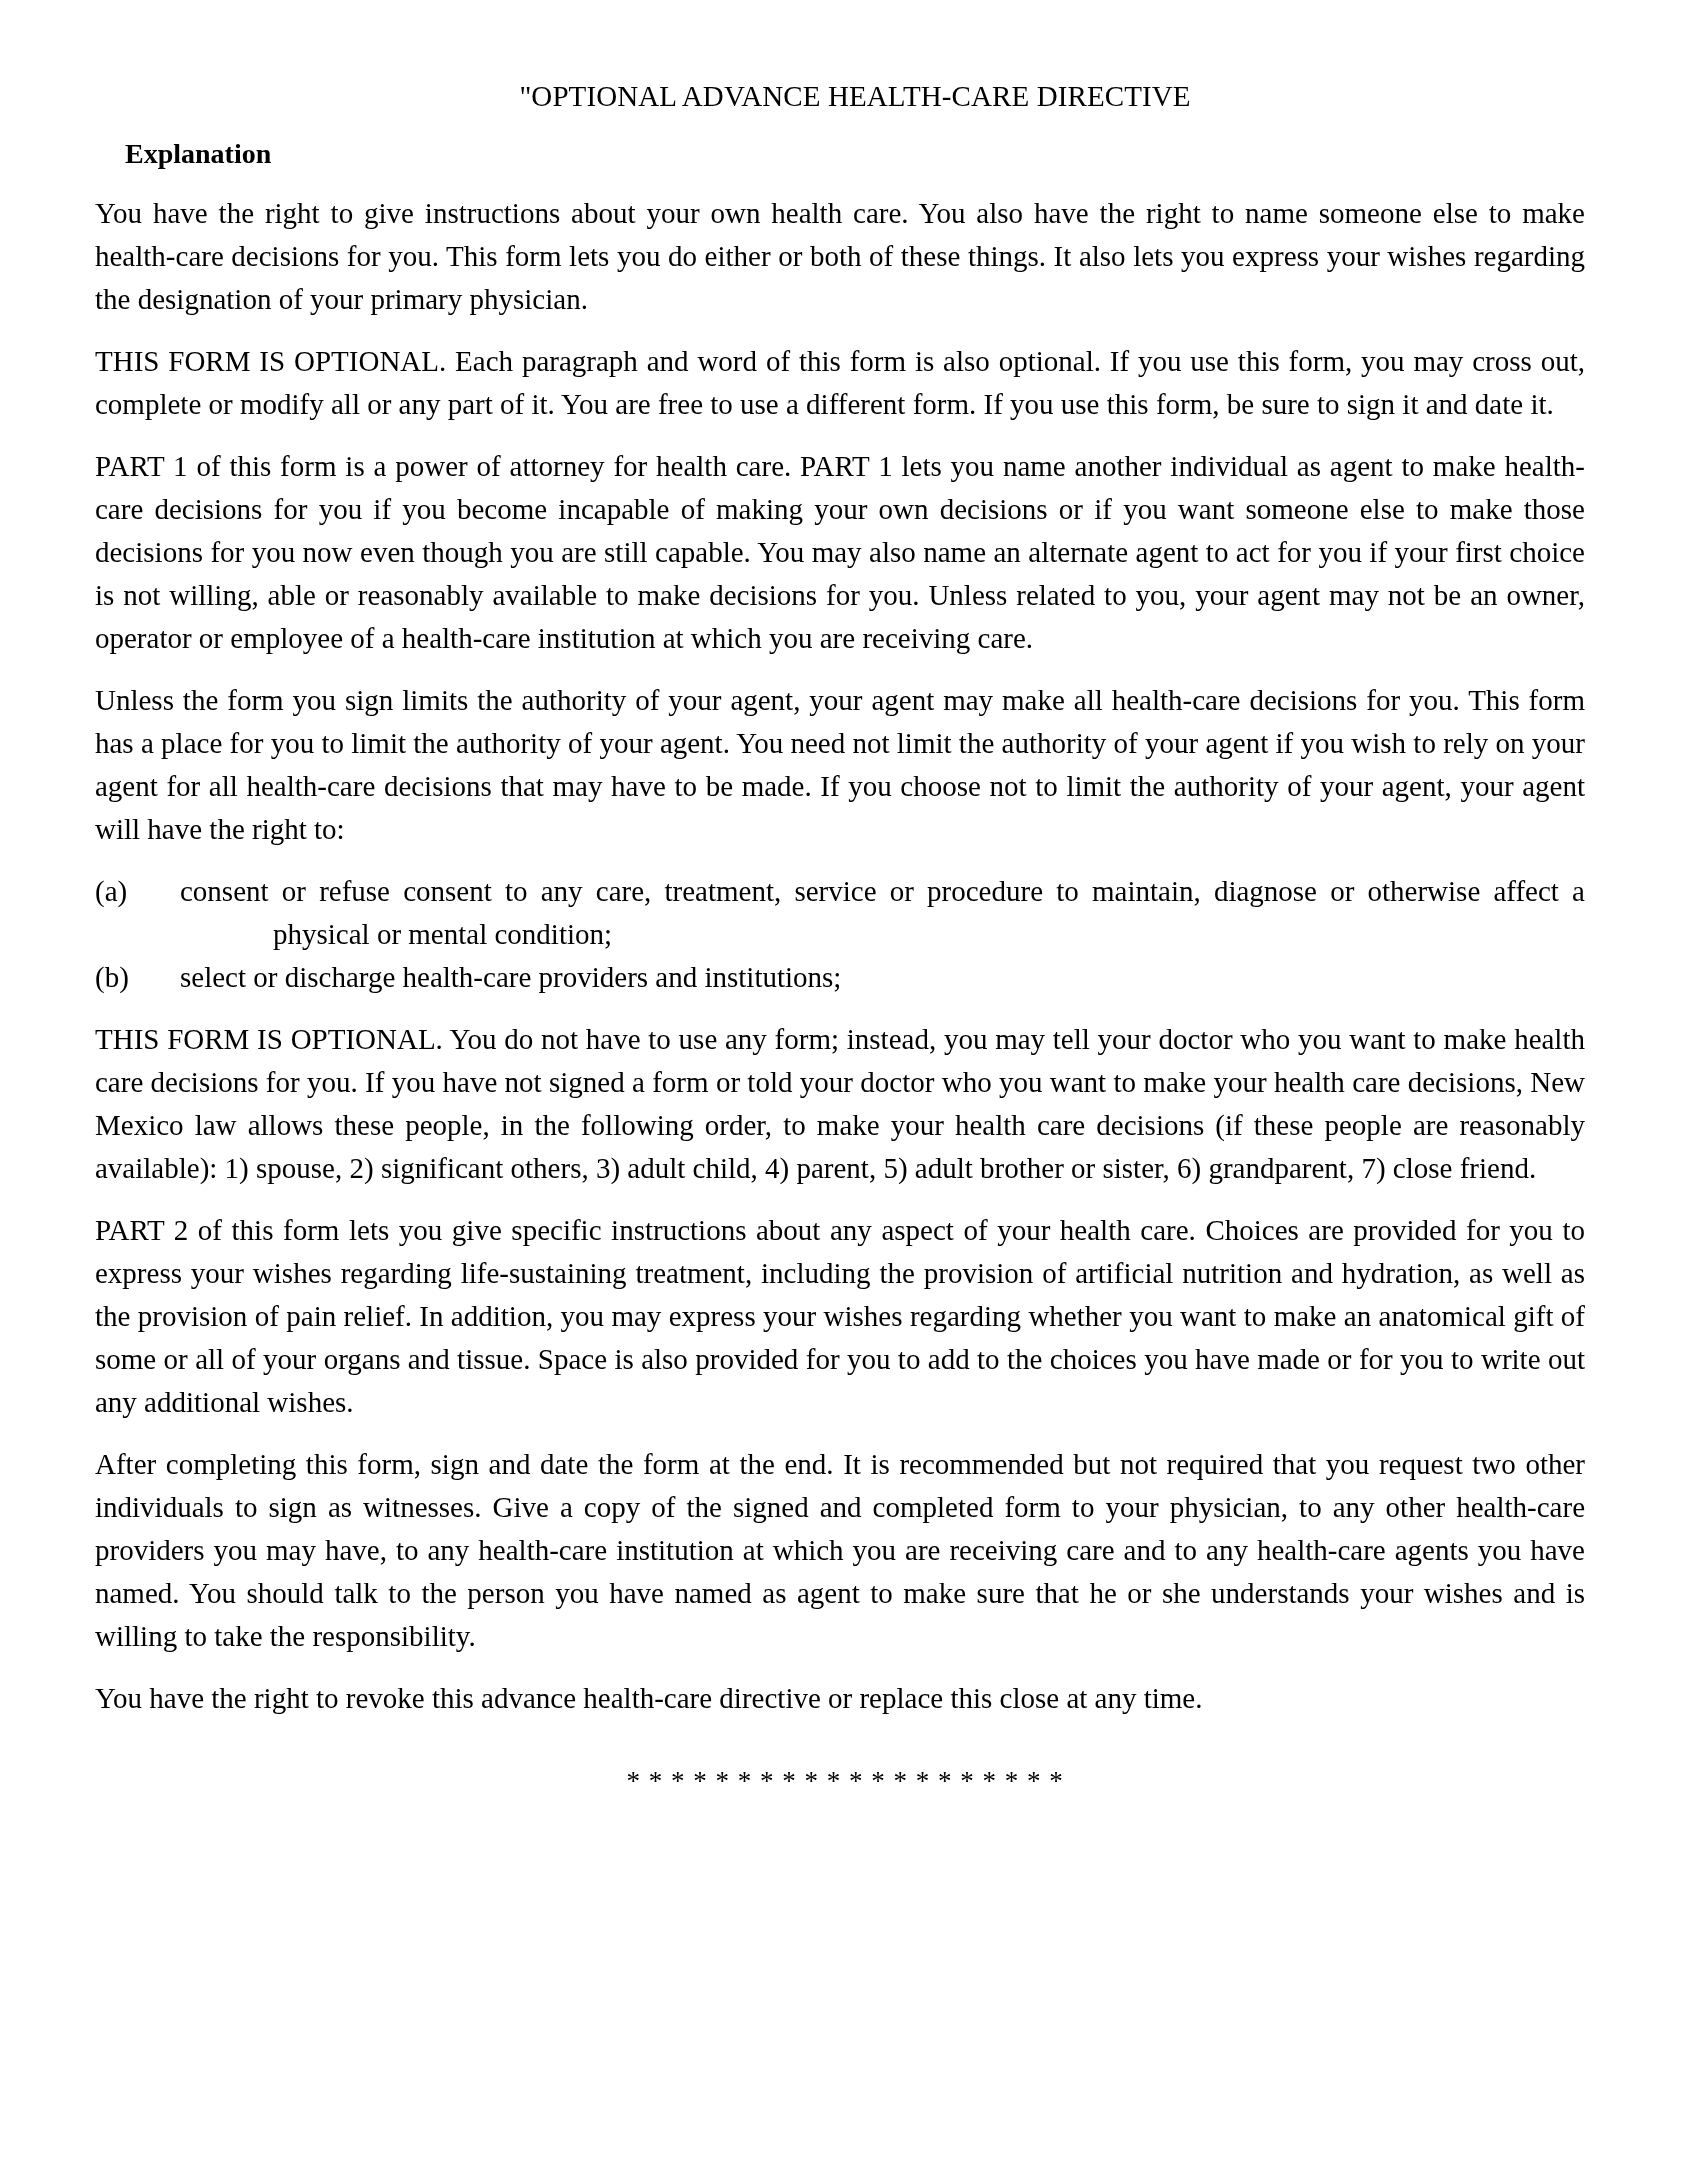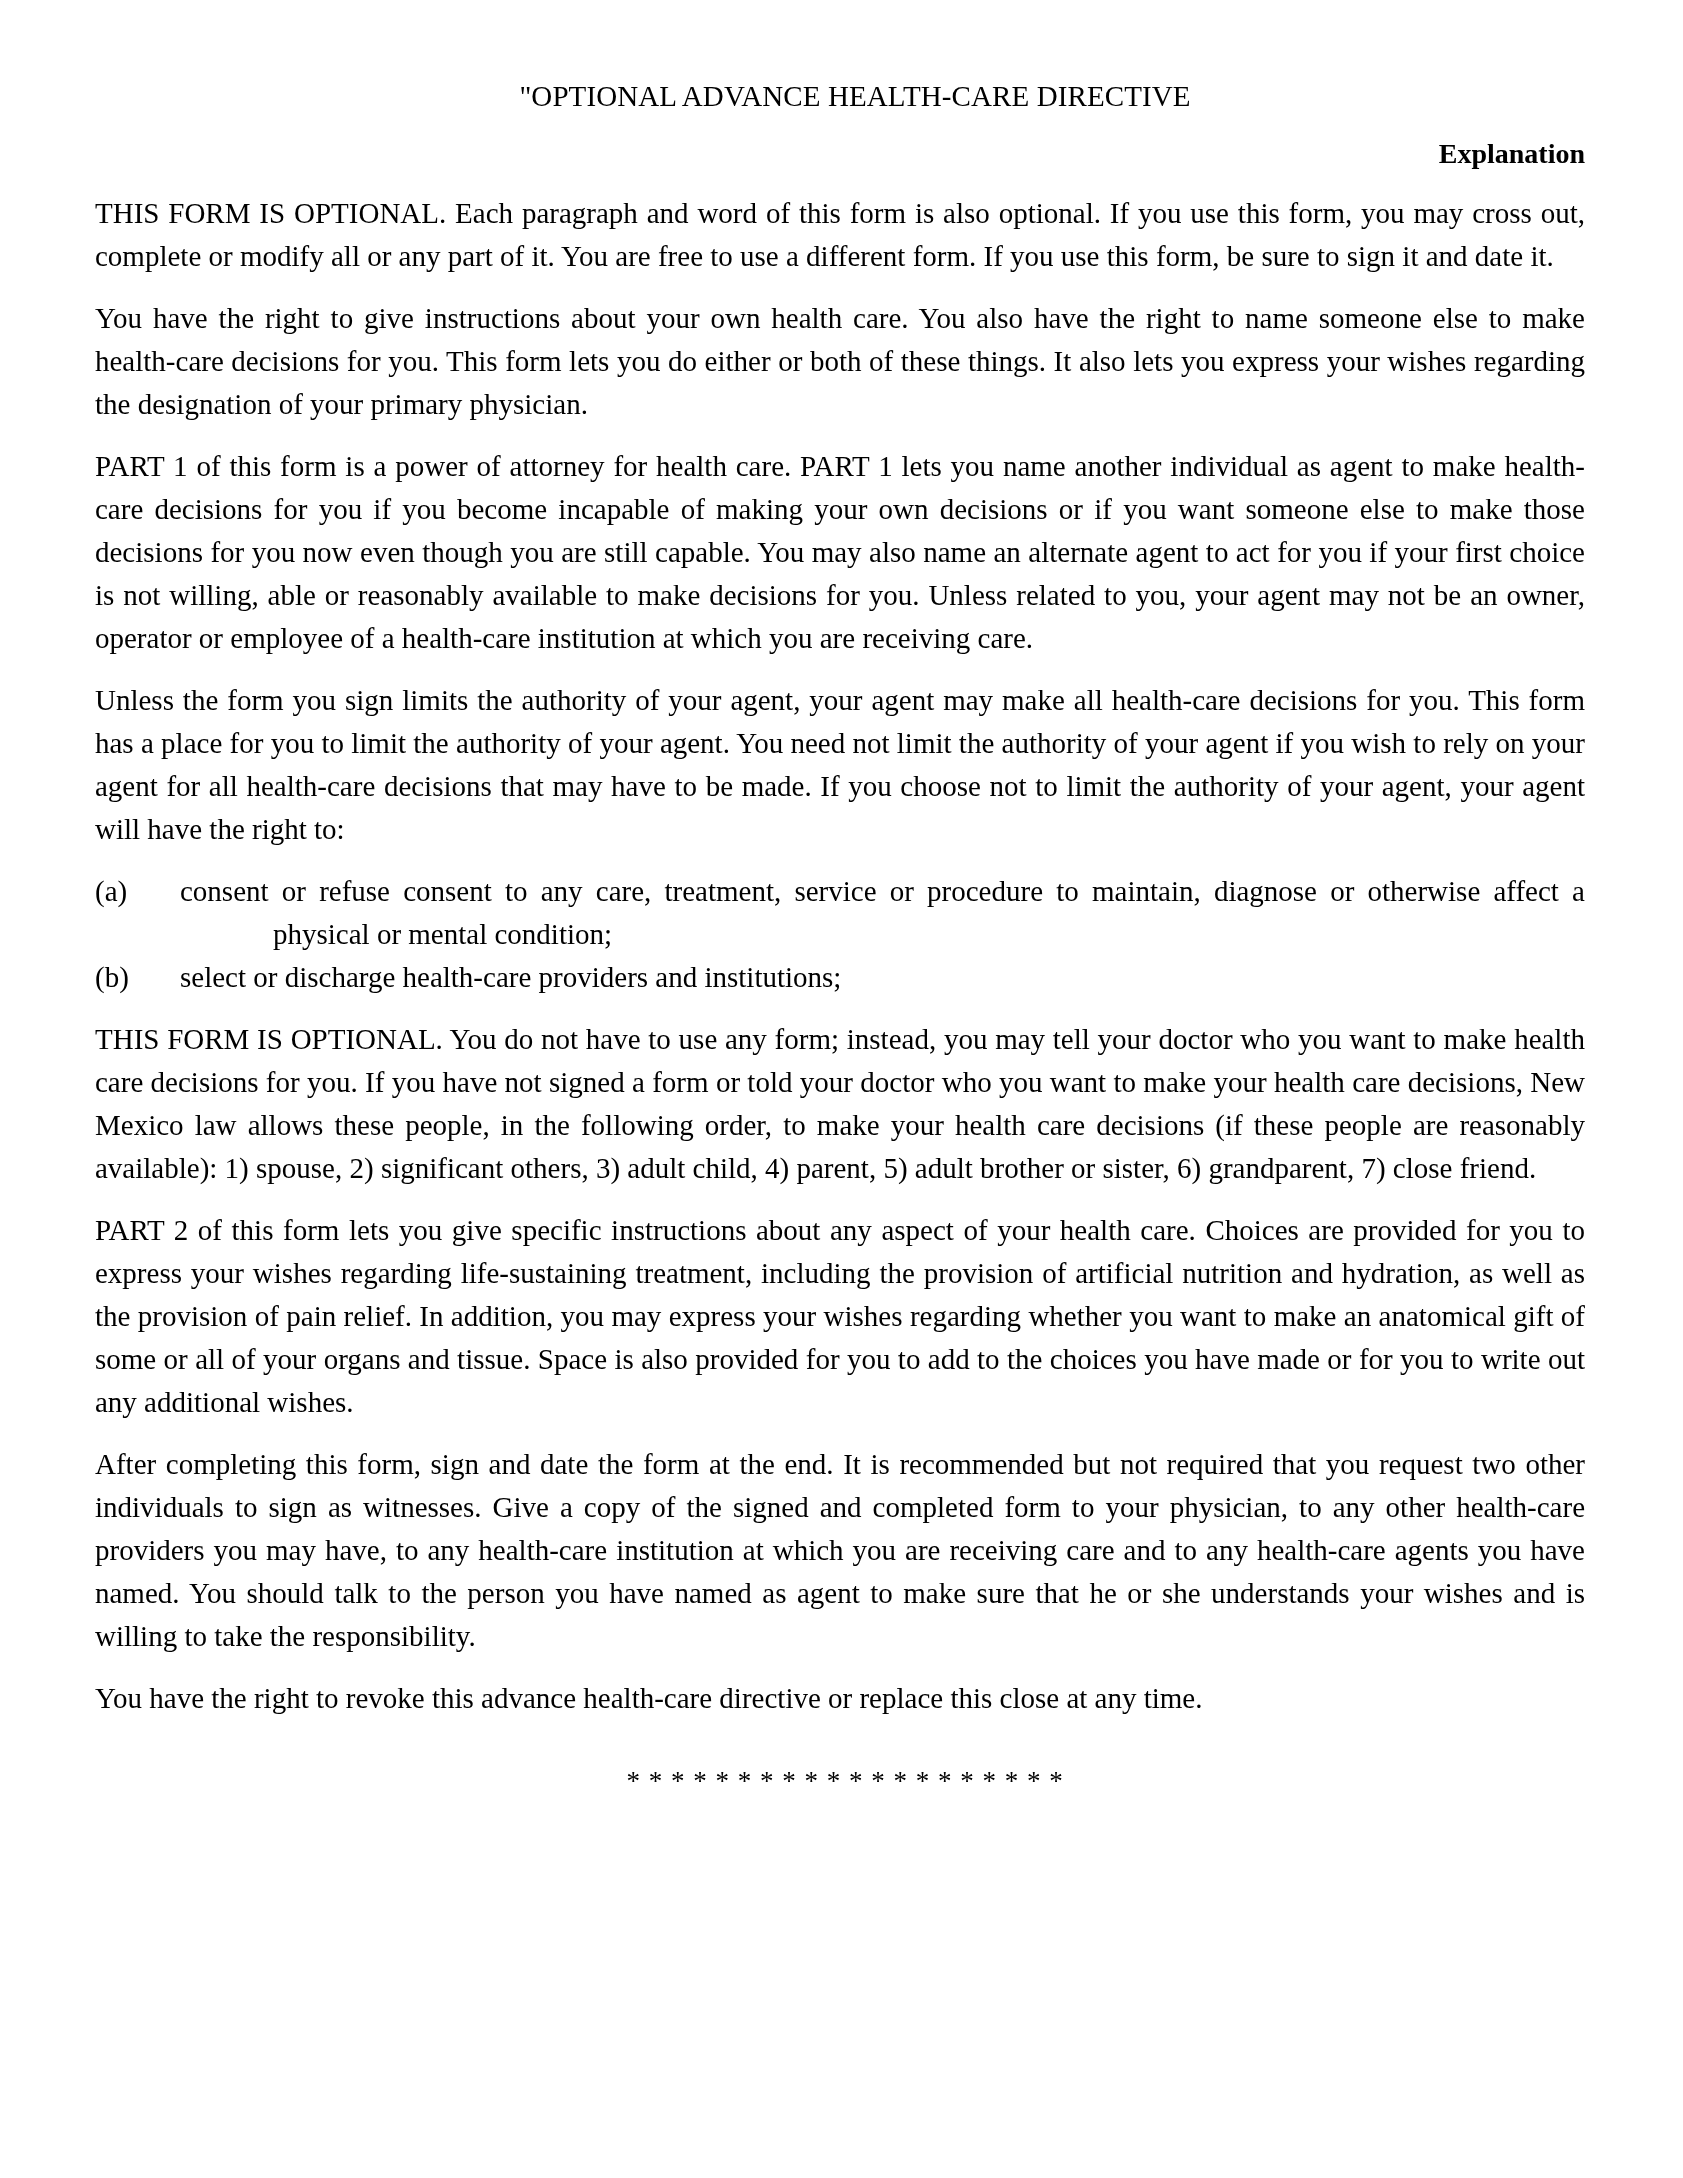--- a/index.html
+++ b/index.html
@@ -30,21 +30,21 @@
   }
   .doc-title {
     text-align: center;
     font-size: 29px;
     line-height: 1.05;
     letter-spacing: 0.1px;
     margin: 0 0 28px 0;
     padding-left: 30px;
   }
   .section-heading {
-    text-align: right;
+    text-align: left;
     font-weight: bold;
     font-size: 28px;
     line-height: 1.1;
     margin: 0 0 22px 0;
     padding-left: 30px;
   }
   p.body-par {
     font-size: 29px;
     line-height: 43px;
     text-align: justify;
@@ -95,23 +95,23 @@
 </head>
 <body>
 
 <div class="page">
   <div class="content">
 
     <div class="doc-title">"OPTIONAL ADVANCE HEALTH-CARE DIRECTIVE</div>
 
     <div class="section-heading">Explanation</div>
 
+    <p class="body-par">You have the right to give instructions about your own health care. You also have the right to name someone else to make health-care decisions for you. This form lets you do either or both of these things. It also lets you express your wishes regarding the designation of your primary physician.</p>
+
     <p class="body-par">THIS FORM IS OPTIONAL. Each paragraph and word of this form is also optional. If you use this form, you may cross out, complete or modify all or any part of it. You are free to use a different form. If you use this form, be sure to sign it and date it.</p>
-
-    <p class="body-par">You have the right to give instructions about your own health care. You also have the right to name someone else to make health-care decisions for you. This form lets you do either or both of these things. It also lets you express your wishes regarding the designation of your primary physician.</p>
 
     <p class="body-par">PART 1 of this form is a power of attorney for health care. PART 1 lets you name another individual as agent to make health-care decisions for you if you become incapable of making your own decisions or if you want someone else to make those decisions for you now even though you are still capable. You may also name an alternate agent to act for you if your first choice is not willing, able or reasonably available to make decisions for you. Unless related to you, your agent may not be an owner, operator or employee of a health-care institution at which you are receiving care.</p>
 
     <p class="body-par">Unless the form you sign limits the authority of your agent, your agent may make all health-care decisions for you. This form has a place for you to limit the authority of your agent. You need not limit the authority of your agent if you wish to rely on your agent for all health-care decisions that may have to be made. If you choose not to limit the authority of your agent, your agent will have the right to:</p>
 
     <ul class="lettered-list">
       <li>
         <span class="li-row">
           <span class="li-marker">(a)</span><span class="li-text">consent or refuse consent to any care, treatment, service or procedure to maintain, diagnose or otherwise affect a physical or mental condition;</span>
         </span>

